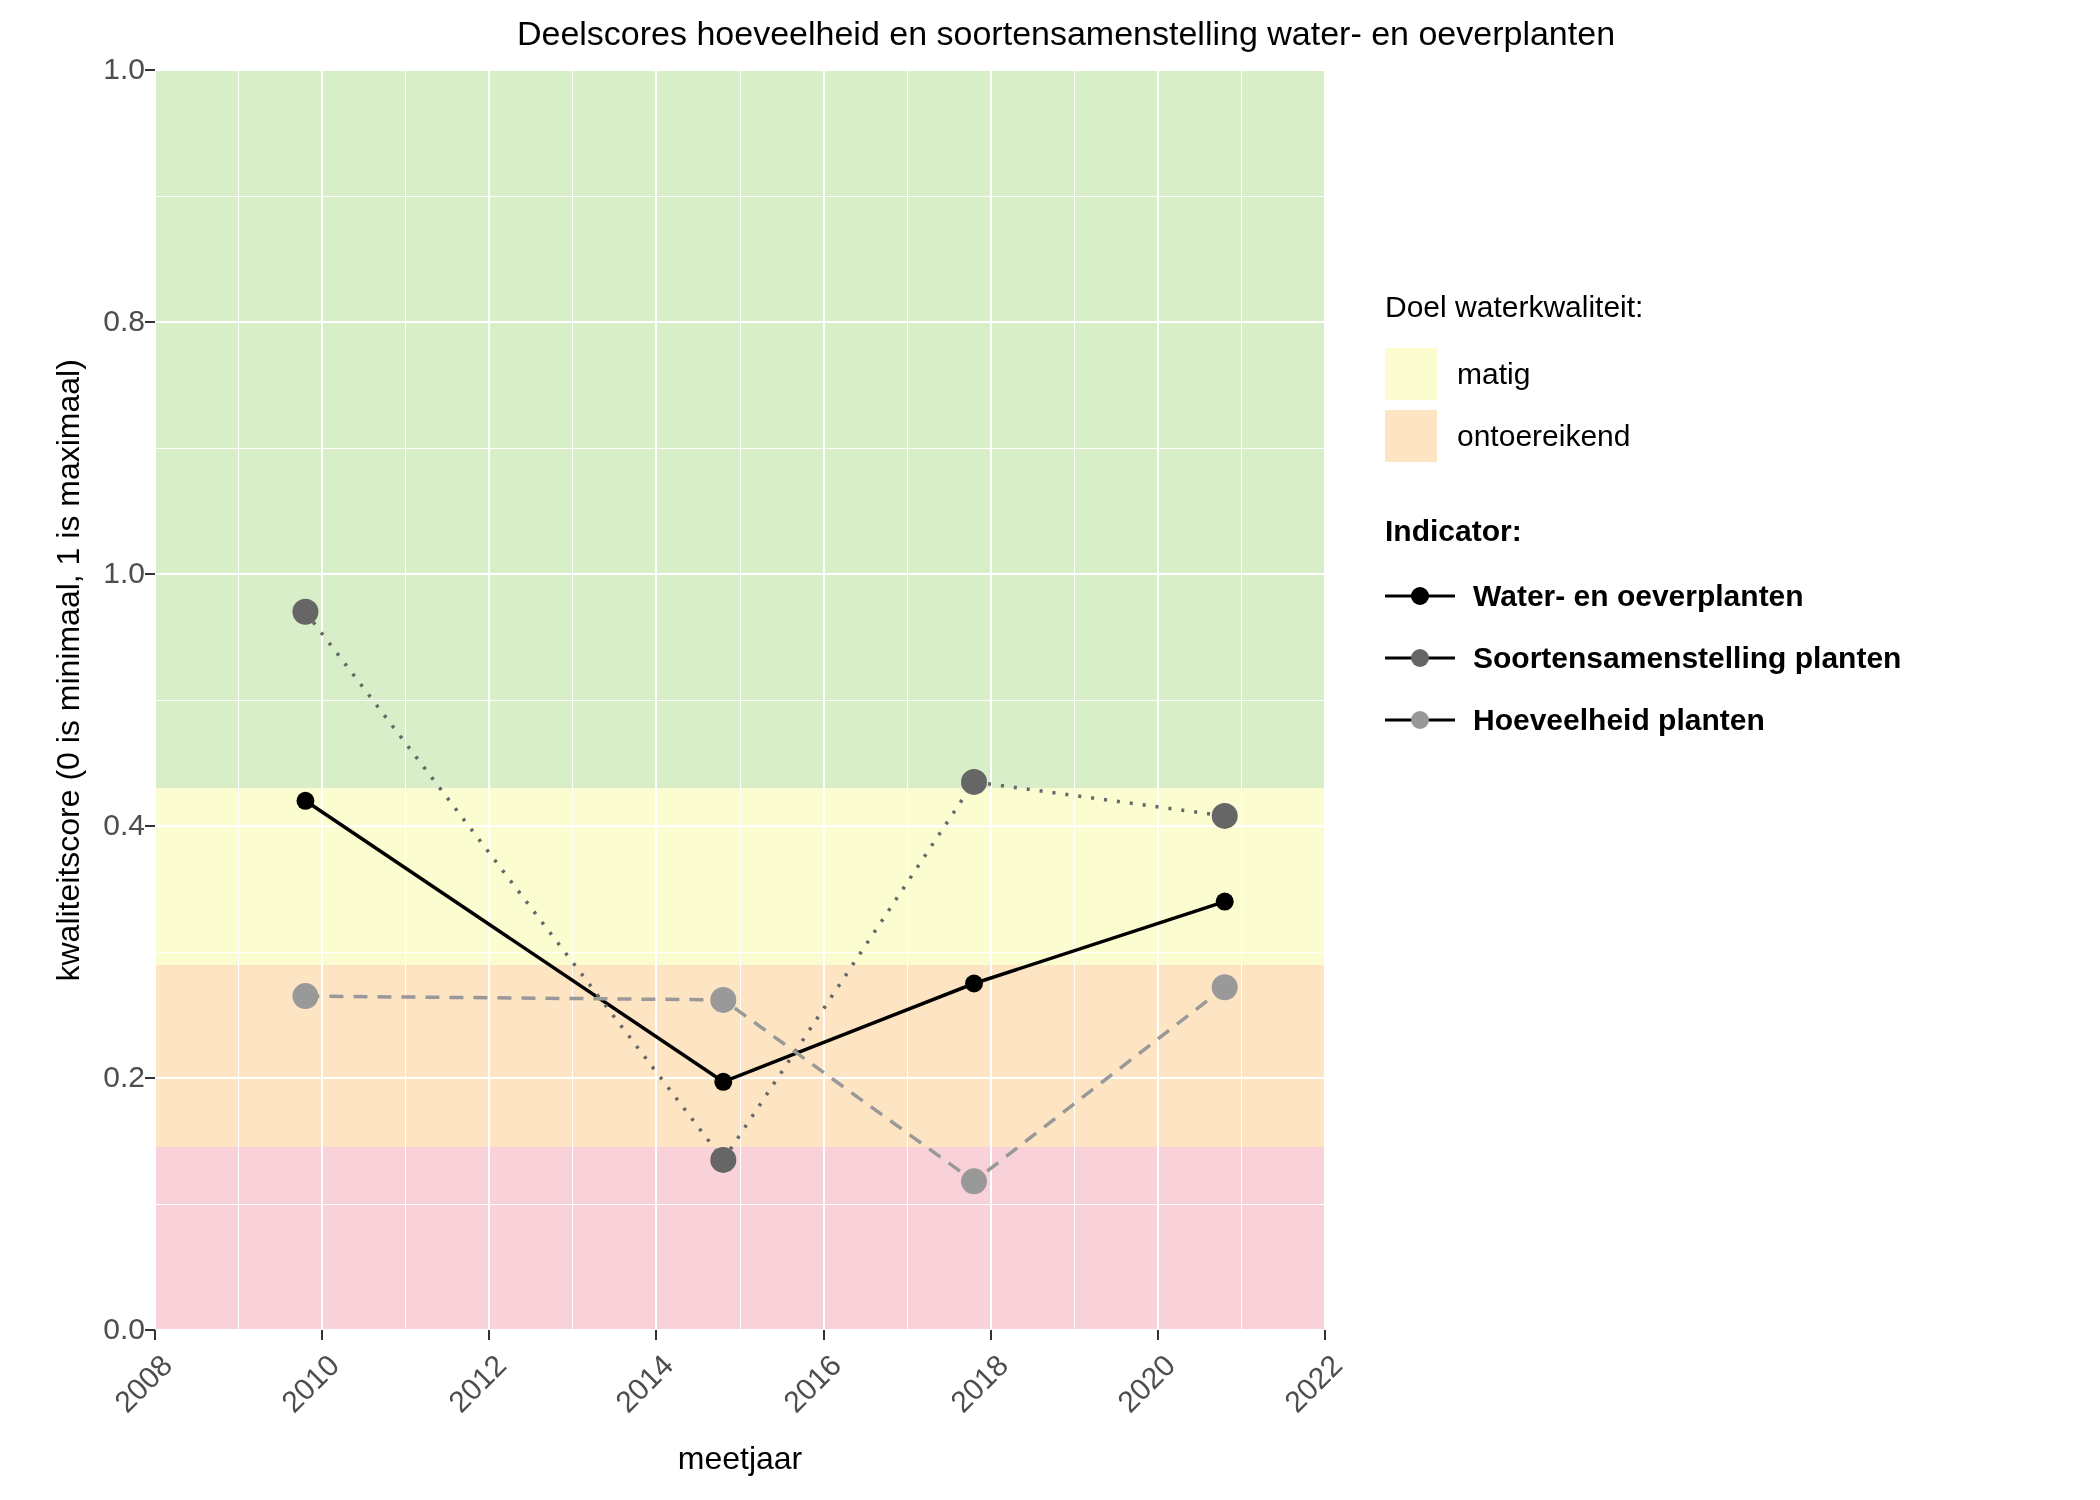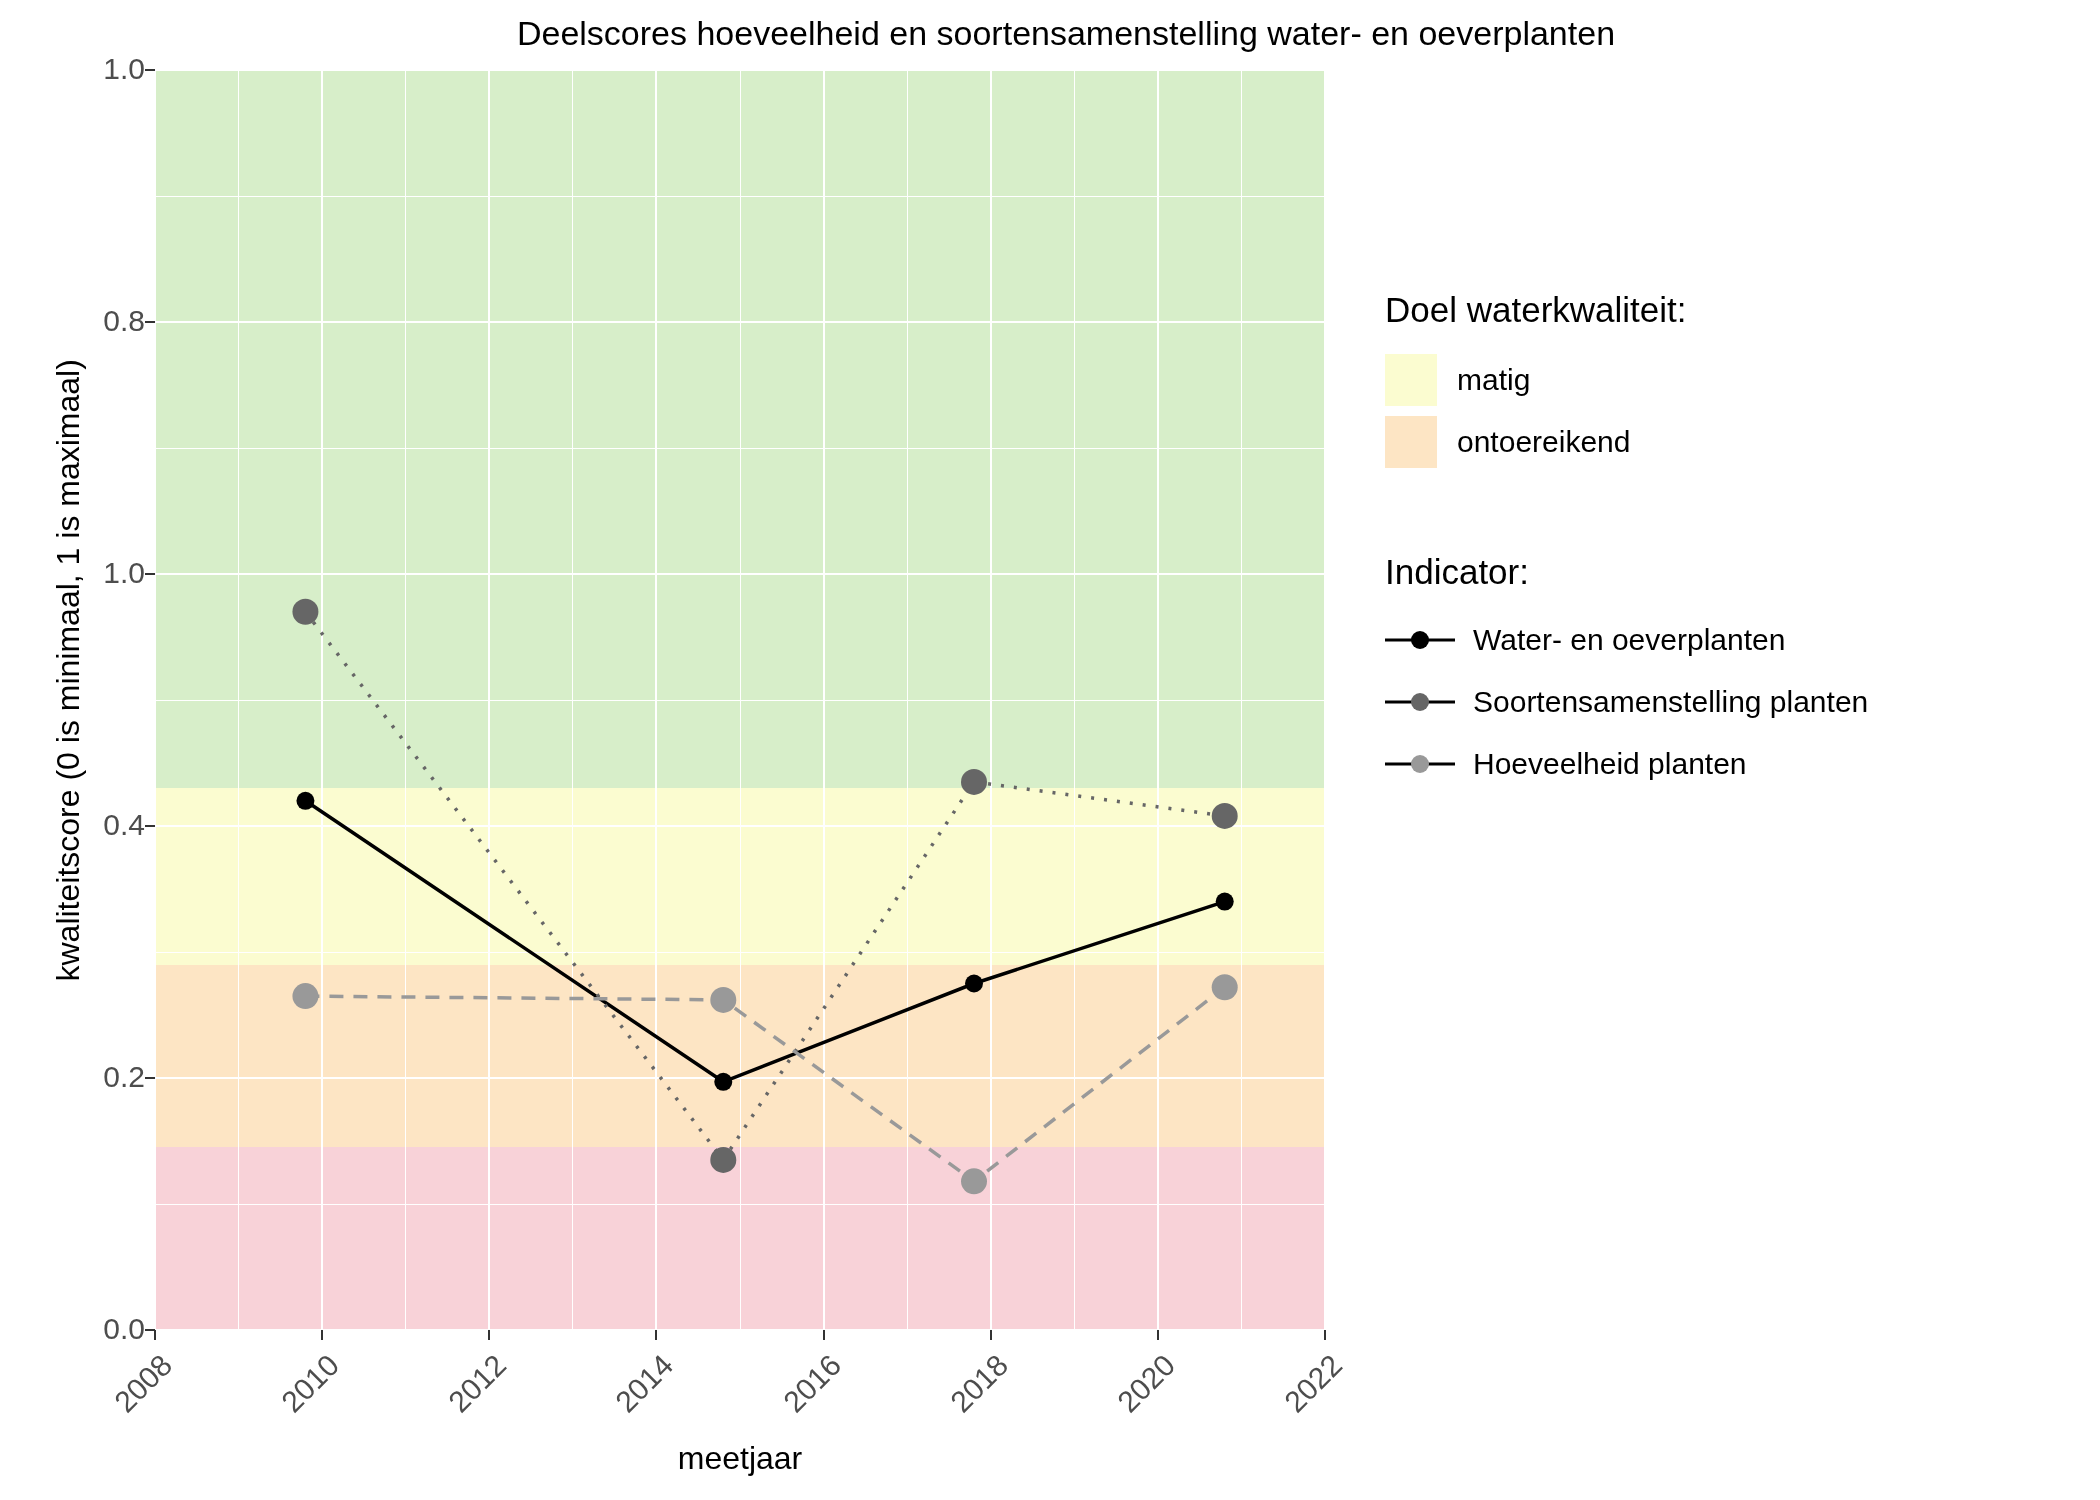--- a/index.html
+++ b/index.html
@@ -67,29 +67,29 @@
     text-align:center;
     font-size:32px;
   }
 
   
   .legend {
     position:absolute;
     left: 1385px;
     font-size:30px;
   }
-  .legend .lg-title { margin-bottom:24px; font-size:35px;}
+  .legend .lg-title { margin-bottom:24px; font-size:30px;}
   .legend .lg-row { display:flex; align-items:center; margin-bottom:10px; height:52px;}
   .legend .swatch { width:52px; height:52px; margin-right:20px; }
   .legend .swatch.goed   { background:#d7eec9;}
   .legend .swatch.matig  { background:#fbfcd0;}
   .legend .swatch.ontoer { background:#fde5c4;}
   .legend .swatch.slecht { background:#f8d2d8;}
 
-  .legend2 { margin-top:84px;}
+  .legend2 { margin-top:52px;font-weight:bold;}
   .legend2 .lg-row { height:48px; margin-bottom:14px;text-align:center;}
   .legend2 .legline { position:relative; width:70px; height:40px; margin-right:18px;}
   .legend2 .legline .ln { position:absolute; left:0; top:50%; width:100%; border-top:3px solid; transform:translateY(-50%);}
   .legend2 .legline .pt { position:absolute; left:50%; top:50%; width:18px; height:18px; border-radius:50%; transform:translate(-50%,-50%);}
   .ln-solid  { border-top-style: solid;  border-color:#000; }
   .ln-dash   { border-top-style: dashed; border-color:#666; border-top-width:3px;}
   .ln-dot    { border-top-style: dotted; border-color:#999; border-top-width:4px;}
   .pt-black  { background:#000;}
   .pt-dgrey  { background:#666;}
   .pt-lgrey  { background:#999;}

